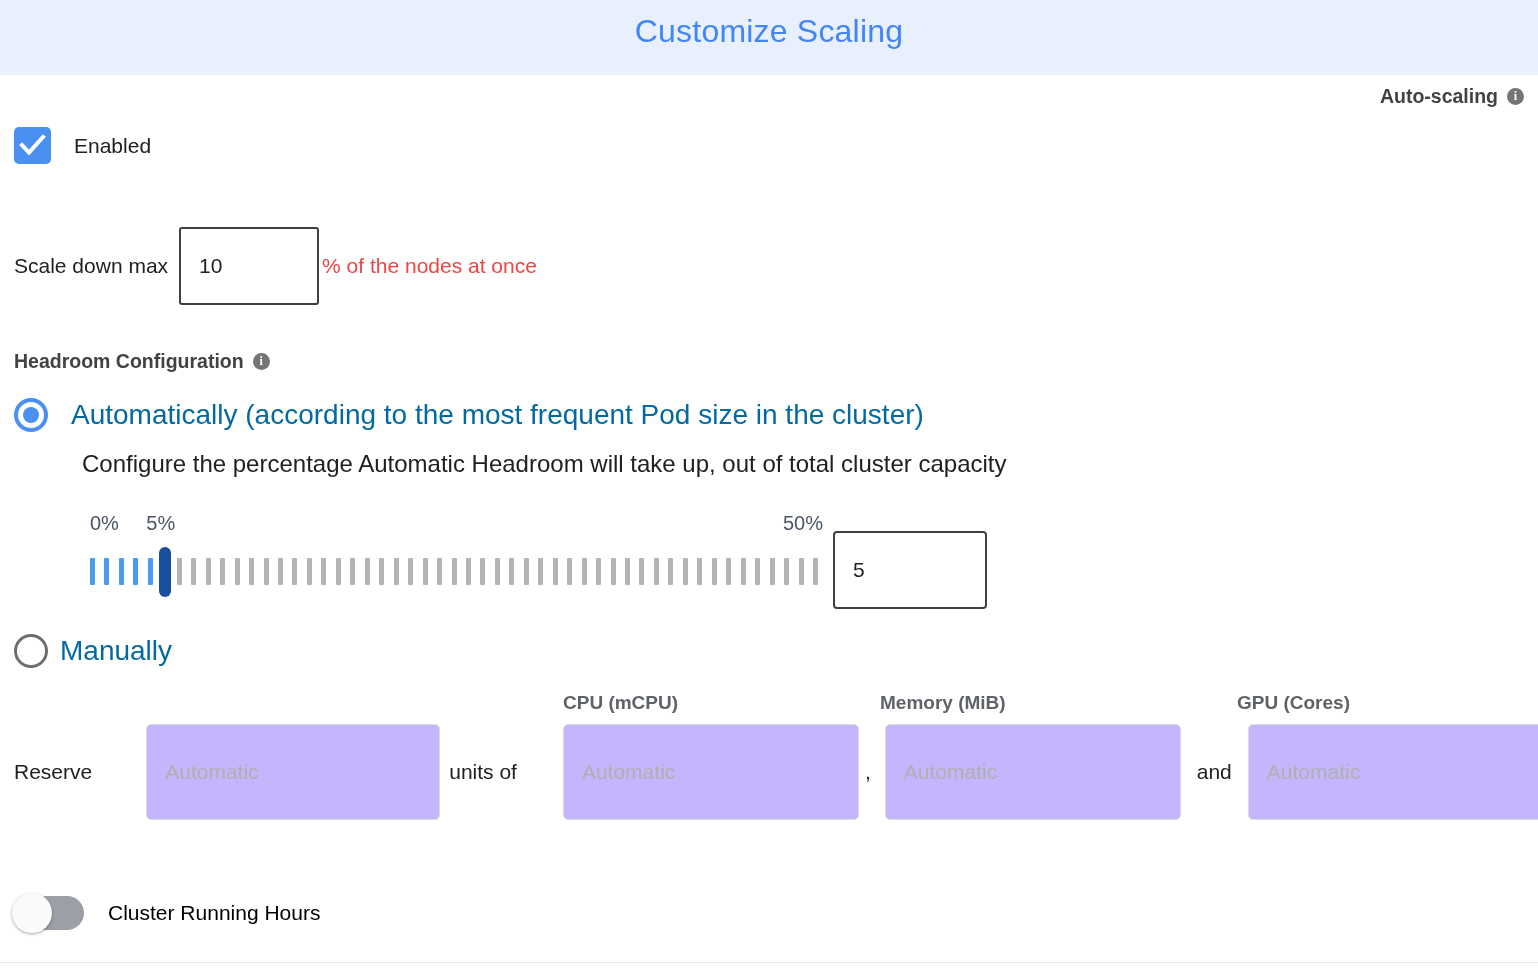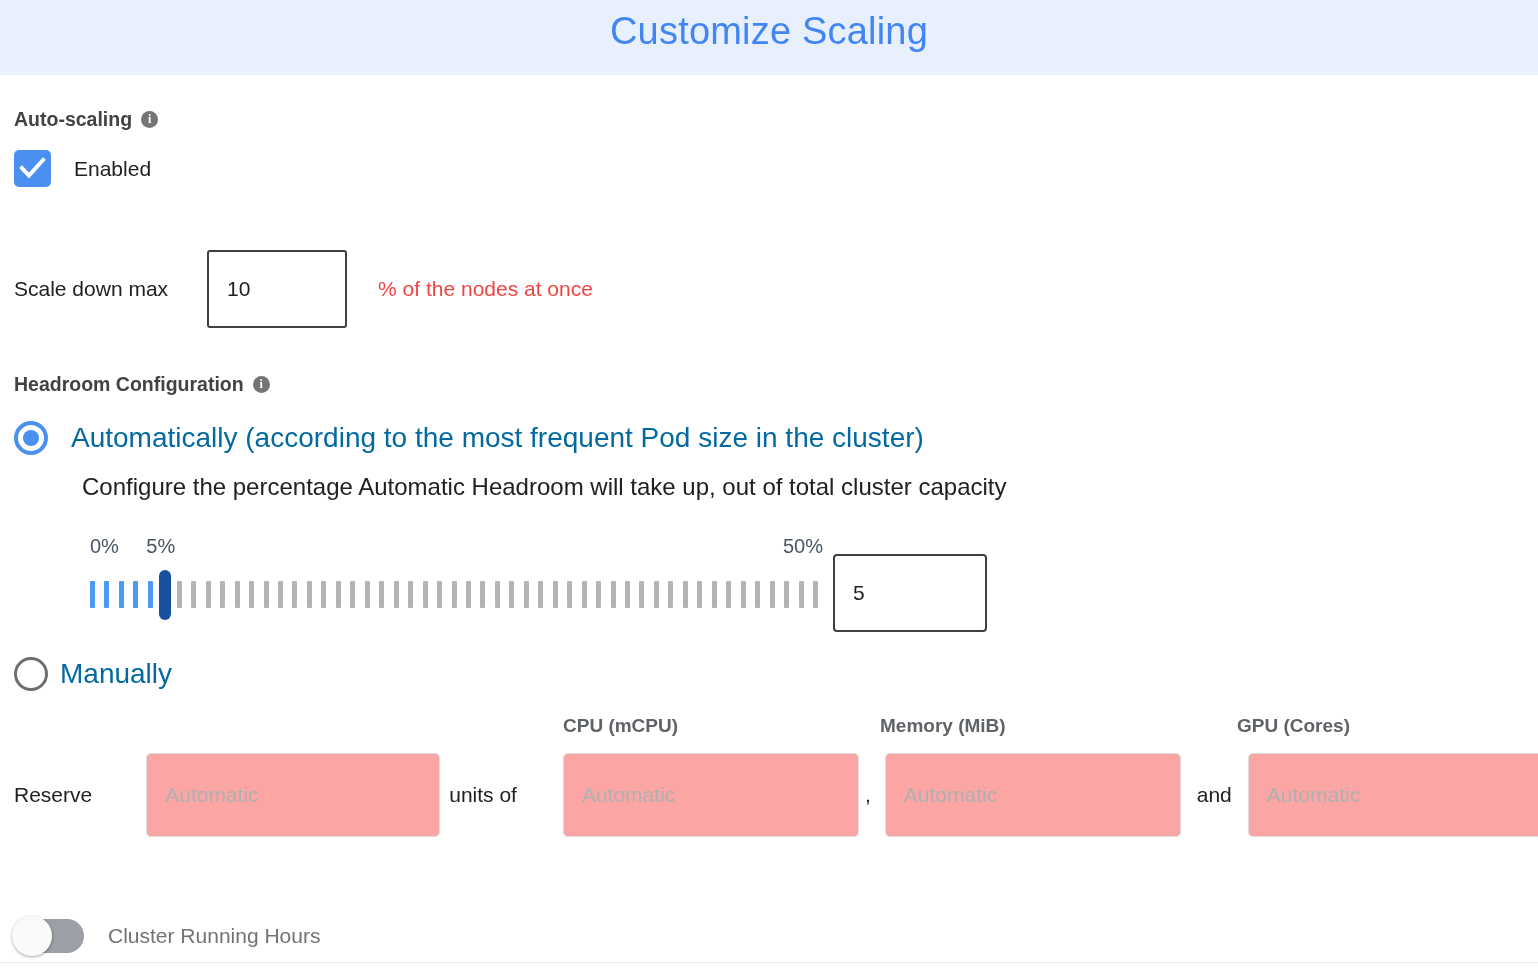--- a/index.html
+++ b/index.html
@@ -22,21 +22,21 @@
   
   .header {
     height: 75px;
     background: #e9f0fd;
     display: flex;
     align-items: center;
     justify-content: center;
   }
   .header-title {
     color: #4285f4;
-    font-size: 38px;
+    font-size: 32px;
     font-weight: 400;
     letter-spacing: 0.2px;
     line-height: 1;
     padding-bottom: 14px;
   }
 
   
   .body {
     padding: 0 14px;
     position: relative;
@@ -62,21 +62,21 @@
     font-size: 12px;
     font-weight: bold;
     font-family: "Liberation Serif", serif;
     line-height: 1;
     flex: none;
     user-select: none;
   }
   .info-icon span { position: relative; top: -0.5px; }
 
   
-  .autoscaling-label { margin-top: 33px; }
+  .autoscaling-label { margin-top: 10px; justify-content: flex-end; }
 
   .checkbox-row {
     display: flex;
     align-items: center;
     margin-top: 19px;
     gap: 23px;
   }
   .checkbox {
     width: 37px; height: 37px;
     border-radius: 5px;
@@ -89,21 +89,20 @@
   .checkbox-label {
     font-size: 21px;
     color: #202124;
   }
 
   
   .scale-row {
     display: flex;
     align-items: center;
     margin-top: 63px;
-    gap: 28px;
   }
   .scale-text {
     font-size: 21px;
     color: #202124;
   }
   .num-input {
     width: 140px;
     height: 78px;
     border: 2px solid #3c4043;
     border-radius: 3px;
@@ -246,24 +245,24 @@
     display: flex;
     align-items: center;
     height: 84px;
   }
   .conj {
     font-size: 21px;
     color: #202124;
     white-space: nowrap;
   }
   .auto-input {
-    height: 84px;
+    height: 96px;
     border: 1px solid #dcdcdc;
     border-radius: 5px;
-    background: #fca5a5;
+    background: #c4b5fd;
     font-family: "Liberation Sans", sans-serif;
     font-size: 21px;
     color: #202124;
     padding: 12px 18px;
     outline: none;
   }
   .auto-input::placeholder { color: #b0b0b0; }
   .w-units   { width: 294px; margin-left: 54px; }
   .w-cpu     { width: 296px; margin-left: 46px; }
   .w-mem     { width: 296px; margin-left: 14px; }
@@ -290,21 +289,21 @@
   .toggle .knob {
     position: absolute;
     left: -2px; top: -3px;
     width: 40px; height: 40px;
     border-radius: 50%;
     background: #fafafa;
     box-shadow: 0 1px 3px rgba(0,0,0,0.35);
   }
   .toggle-label {
     font-size: 21px;
-    color: #737373;
+    color: #000000;
   }
 
   .bottom-divider {
     position: absolute;
     left: 0; right: 0;
     top: 962px;
     height: 1px;
     background: #e6e6e6;
   }
 </style>

